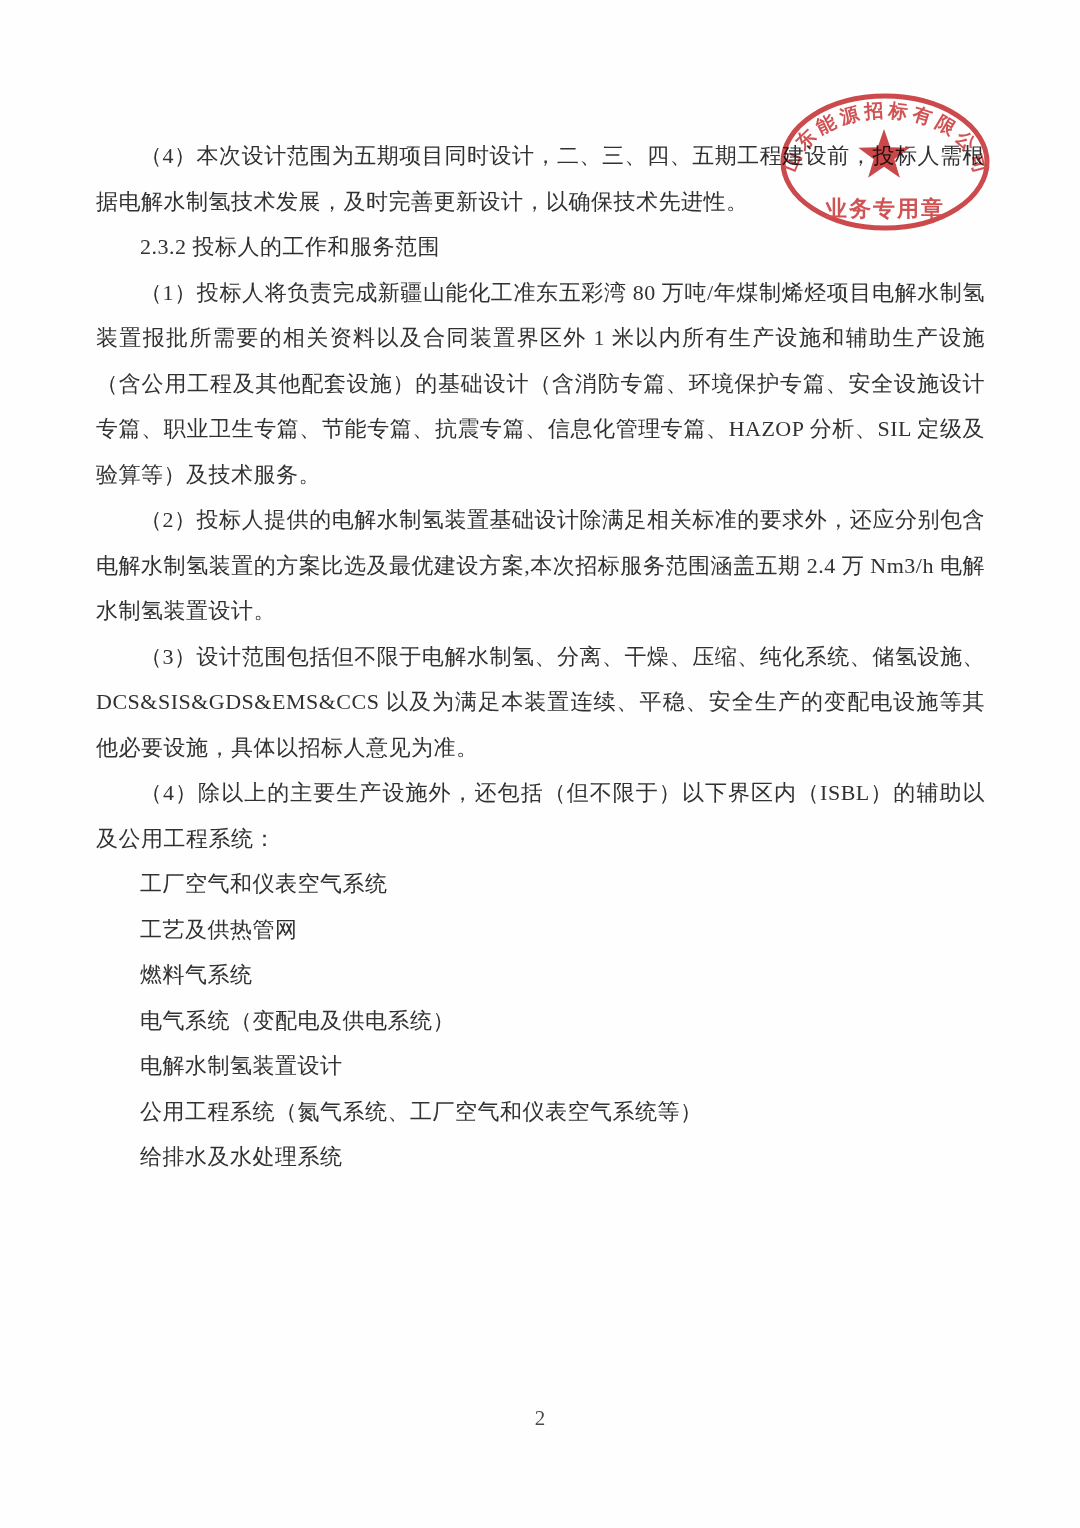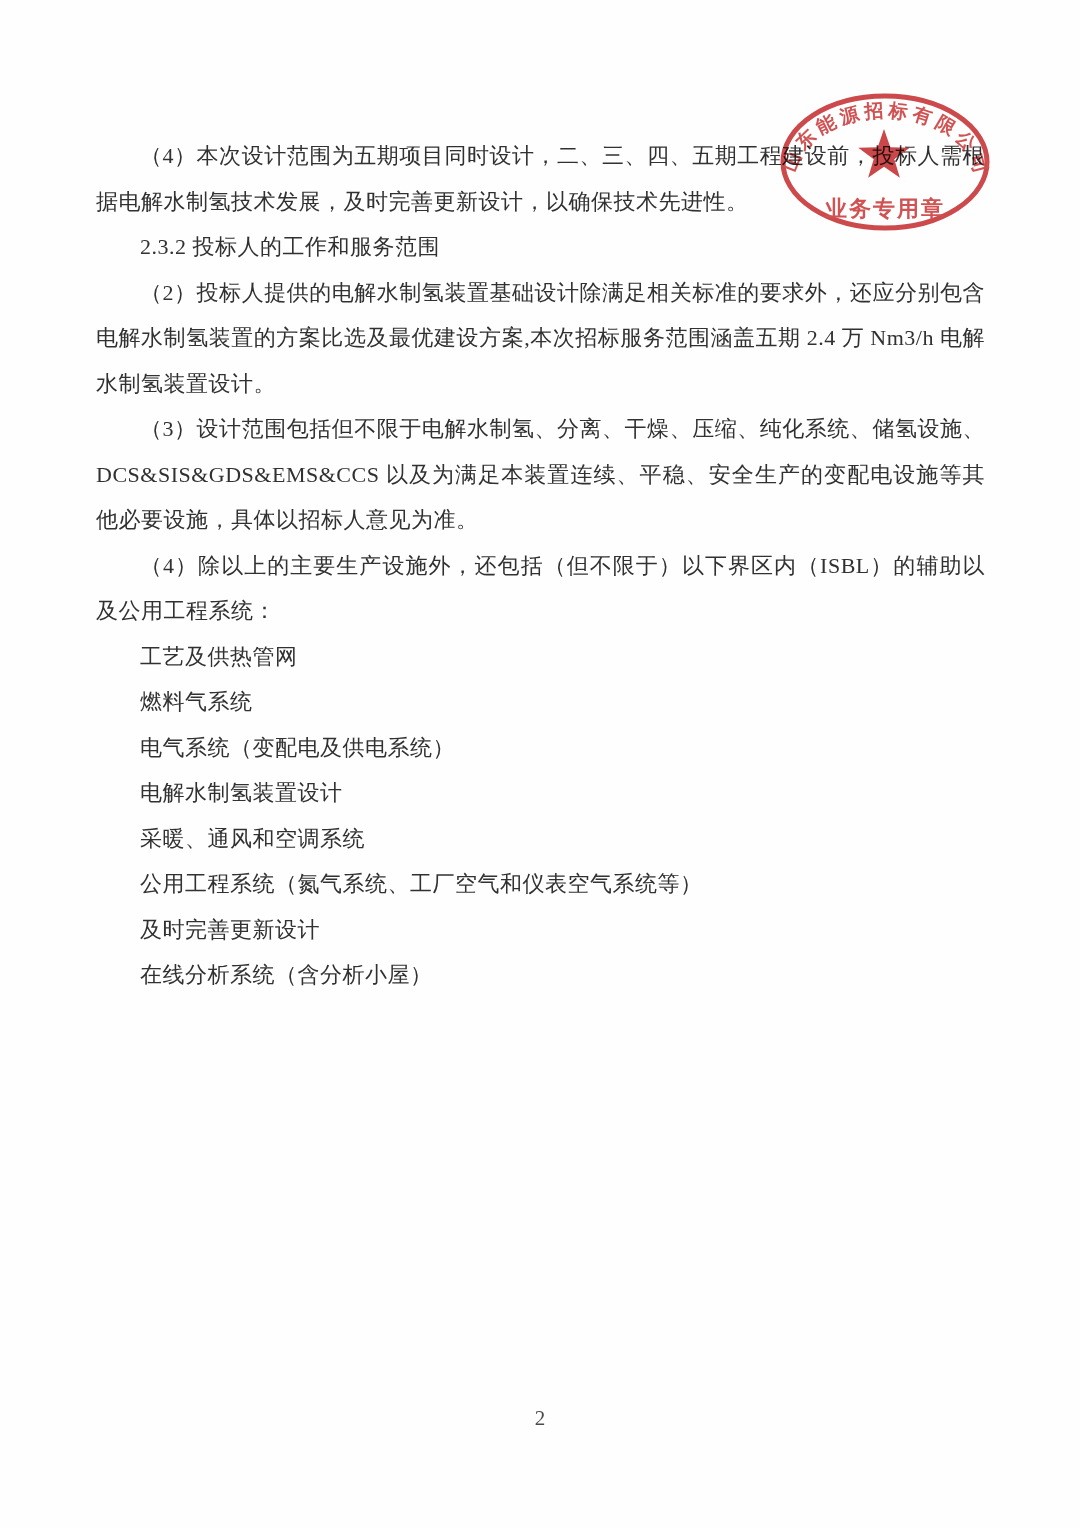--- a/index.html
+++ b/index.html
@@ -49,31 +49,31 @@
   }
 </style>
 </head>
 <body>
 
 <div class="page">
 
   <div class="doc-body">
       <p class="para body">（4）本次设计范围为五期项目同时设计，二、三、四、五期工程建设前，投标人需根据电解水制氢技术发展，及时完善更新设计，以确保技术先进性。</p>
       <p class="para heading">2.3.2 投标人的工作和服务范围</p>
+      <p class="para body">（1）投标人将负责完成新疆山能化工准东五彩湾 80 万吨/年煤制烯烃项目电解水制氢装置报批所需要的相关资料以及合同装置界区外 1 米以内所有生产设施和辅助生产设施（含公用工程及其他配套设施）的基础设计（含消防专篇、环境保护专篇、安全设施设计专篇、职业卫生专篇、节能专篇、抗震专篇、信息化管理专篇、HAZOP 分析、SIL 定级及验算等）及技术服务。</p>
       <p class="para body">（2）投标人提供的电解水制氢装置基础设计除满足相关标准的要求外，还应分别包含电解水制氢装置的方案比选及最优建设方案,本次招标服务范围涵盖五期 2.4 万 Nm3/h 电解水制氢装置设计。</p>
       <p class="para body">（3）设计范围包括但不限于电解水制氢、分离、干燥、压缩、纯化系统、储氢设施、DCS&amp;SIS&amp;GDS&amp;EMS&amp;CCS 以及为满足本装置连续、平稳、安全生产的变配电设施等其他必要设施，具体以招标人意见为准。</p>
       <p class="para body">（4）除以上的主要生产设施外，还包括（但不限于）以下界区内（ISBL）的辅助以及公用工程系统：</p>
+      <p class="para list">工厂空气和仪表空气系统</p>
       <p class="para list">工艺及供热管网</p>
       <p class="para list">燃料气系统</p>
       <p class="para list">电气系统（变配电及供电系统）</p>
       <p class="para list">电解水制氢装置设计</p>
-      <p class="para list">采暖、通风和空调系统</p>
       <p class="para list">公用工程系统（氮气系统、工厂空气和仪表空气系统等）</p>
-      <p class="para list">及时完善更新设计</p>
-      <p class="para list">在线分析系统（含分析小屋）</p>
+      <p class="para list">给排水及水处理系统</p>
     </div>
 
   <div class="stamp">
     <svg viewBox="0 0 214 146" xmlns="http://www.w3.org/2000/svg">
       <defs>
         <path id="seal-arc" d="M 17 88 A 90 61 0 1 1 197 88" fill="none"></path>
       </defs>
       <ellipse cx="107" cy="72" rx="102" ry="66" fill="none" stroke="#c93a3c" stroke-width="5"></ellipse>
       <text font-size="19" letter-spacing="4.5" fill="#cd4344">
         <textPath href="#seal-arc" startOffset="5">山东能源招标有限公司</textPath>

